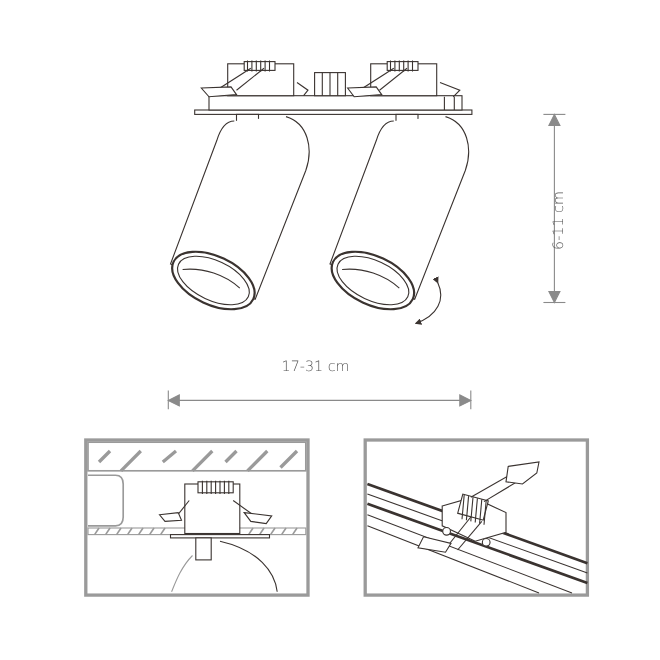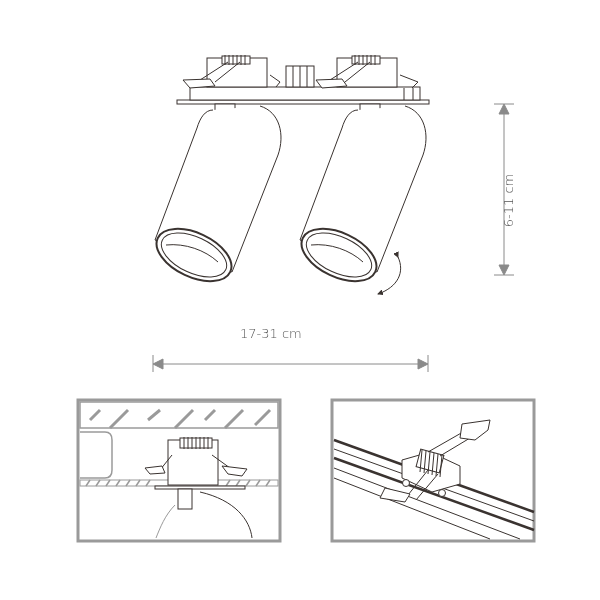--- a/index.html
+++ b/index.html
@@ -1,19 +1,19 @@
 <!DOCTYPE html>
 <html><head>
 <meta charset="utf-8">
 <style>
   html, body { margin: 0; padding: 0; background: #ffffff; }
   #stage { position: relative; width: 600px; height: 600px; background: #fff; overflow: hidden; font-family: "DejaVu Sans", sans-serif; }
   svg { position: absolute; left: 0; top: 0; }
   .dim-label { position: absolute; color: #555; font-size: 13px; white-space: nowrap; font-family: "DejaVu Sans", sans-serif; font-weight: 300; }
-  #dim-width-label { left: 240px; top: 326px; }
+  #dim-width-label { left: 256px; top: 326px; }
   #dim-height-label { left: 482px; top: 193px; transform: rotate(-90deg); transform-origin: center; }
 </style>
 </head>
 <body>
 
 <div id="stage">
 
 <svg width="600" height="600" viewBox="0 0 600 600">
   <defs>
     <marker id="arrowG" markerWidth="8" markerHeight="8" refX="7" refY="4" orient="auto">

